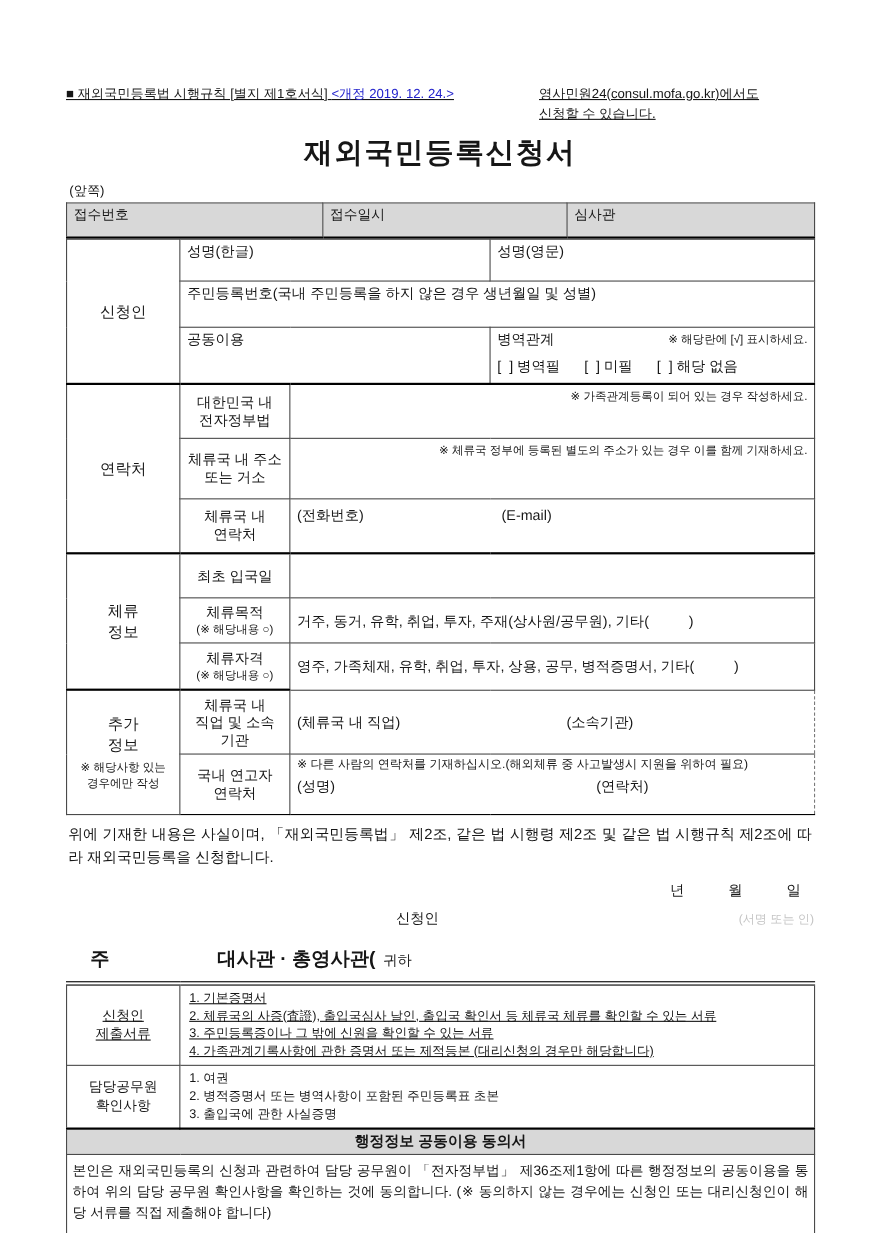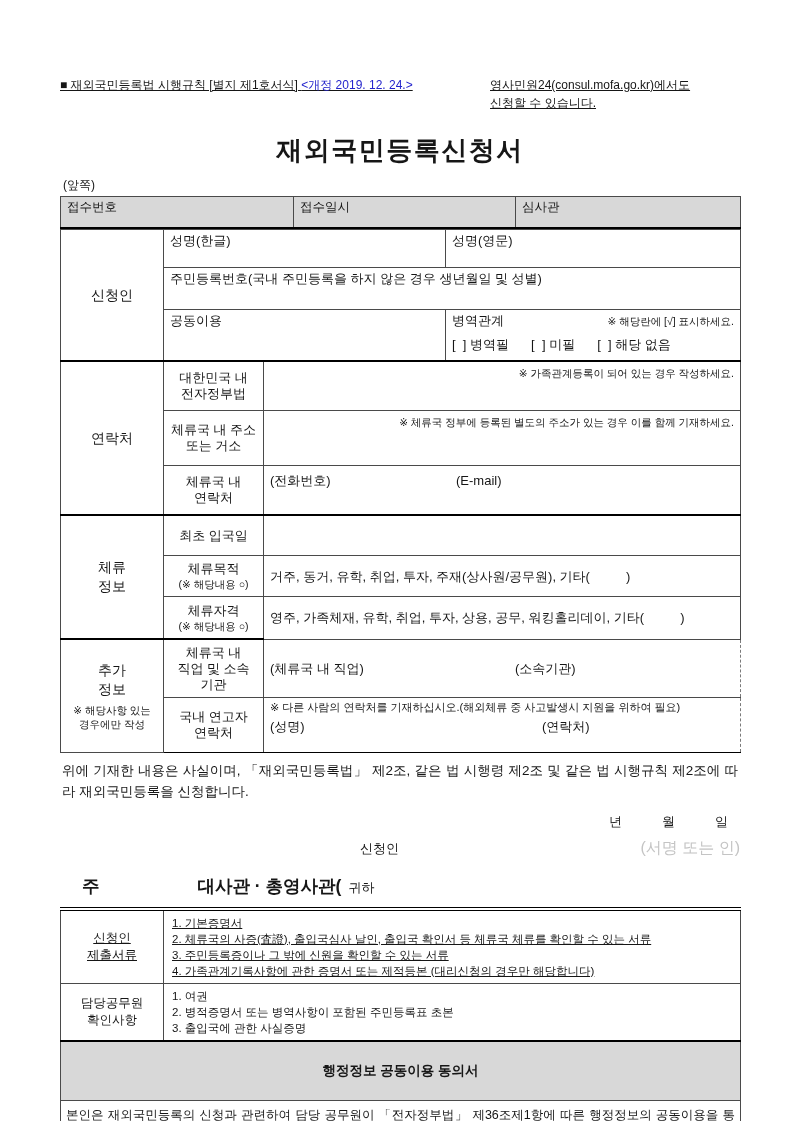--- a/index.html
+++ b/index.html
@@ -7,21 +7,21 @@
     position:relative; width:793px; height:1121px; background:#fff; overflow:hidden;
     font-family:"Liberation Sans","DejaVu Sans",sans-serif; color:#161616;
   }
   .sheet { position:absolute; left:60px; top:76px; width:680px; }
 
   
   .toprow { display:flex; justify-content:space-between; font-size:12px; line-height:18px;text-decoration:underline; }
   .revision { color:#2323cc; }
   .topright { width:250px;margin-left:39px; }
 
-  .title { text-align:center; font-size:26px; font-weight:bold; letter-spacing:1.5px; margin-top:21px; }
+  .title { text-align:center; font-size:26px; font-weight:bold; letter-spacing:1.5px; margin-top:9px; }
 
   .shadenote-row { display:flex; justify-content:space-between; font-size:12px; margin-top:9px; margin-bottom:2px; padding:0 3px; }
 
   table { border-collapse:collapse; width:680px; table-layout:fixed; }
   td { border:1px solid #4a4a4a; padding:2px 6px; font-size:13px; vertical-align:top; line-height:17px;margin-left:36px; }
 
   
   .receipt-table td { background:#d8d8d8; height:26px; font-size:12.5px; border-bottom:2.5px solid #000; }
 
   
@@ -40,34 +40,34 @@
   .pair-phone span:first-child { width:186px; }
   .pair-job  span:first-child { width:245px; }
   .pair-kin  span:first-child { width:272px; }
   .dashed-r { border-right:1px dashed #7a7a7a !important; }
 
   
   .decl { margin-top:7px; font-size:13.5px; line-height:21px; text-align:justify; padding:0 2px; }
   .dateline { display:flex; justify-content:flex-end; gap:40px; padding-right:12px; margin-top:11px; font-size:13px; }
   .sigline { display:flex; align-items:baseline; margin-top:7px; font-size:13px; }
   .sig-applicant { margin-left:300px; }
-  .sig-note { margin-left:auto; color:#c4c4c4; font-size:16px; }
+  .sig-note { margin-left:auto; color:#c4c4c4; font-size:11px; }
 
   .addressee { margin-top:15px; display:flex; align-items:baseline; font-weight:bold; font-size:17.5px; }
   .addressee .ju { margin-left:22px; }
   .addressee .embassy { margin-left:98px; }
   .addressee .branch { margin-left:95px; }
   .addressee .gwiha { margin-left:7px; font-size:13px; font-weight:normal; }
 
   
   .docs-table { margin-top:9px; }
   .docs-table td.bt-double { border-top:4px double #000;text-decoration:underline; }
   .doc-label { text-align:center; vertical-align:middle; font-size:12.5px; line-height:17px; }
   .doc-lines { font-size:11.5px; line-height:16px; padding:4px 8px; }
-  .consent-bar { background:#d8d8d8; text-align:center; vertical-align:middle; font-weight:bold; font-size:13.5px; height:20px; border-top:2px solid #000 !important; padding:19px; }
+  .consent-bar { background:#d8d8d8; text-align:center; vertical-align:middle; font-weight:bold; font-size:13.5px; height:20px; border-top:2px solid #000 !important; padding:1px; }
   .consent-cell { padding:5px 5px 9px; }
   .consent-body { font-size:12.5px; line-height:19px; text-align:justify; }
   .consent-date { display:flex; justify-content:flex-end; gap:40px; padding-right:82px; margin-top:9px; font-size:13px; }
 </style>
 </head>
 <body>
 
 <div class="page">
   <div class="sheet">
 
@@ -180,21 +180,21 @@
         <td class="vmid h36" colspan="2">
           <span style="white-space:pre;">거주, 동거, 유학, 취업, 투자, 주재(상사원/공무원), 기타(          )</span>
         </td>
       </tr>
       <tr>
         <td class="sub-label h37">
           <div>체류자격</div>
           <div class="small-note">(※ 해당내용 ○)</div>
         </td>
         <td class="vmid h37" colspan="2">
-          <span style="white-space:pre;">영주, 가족체재, 유학, 취업, 투자, 상용, 공무, 워킹홀리데이, 기타(          )</span>
+          <span style="white-space:pre;">영주, 가족체재, 유학, 취업, 투자, 상용, 공무, 병적증명서, 기타(          )</span>
         </td>
       </tr>
 
       <tr>
         <td class="sec-label bt2" rowspan="2">
           <div>추가</div>
           <div style="margin-bottom:4px;">정보</div>
           <div class="small-note">※ 해당사항 있는</div>
           <div class="small-note">경우에만 작성</div>
         </td>

